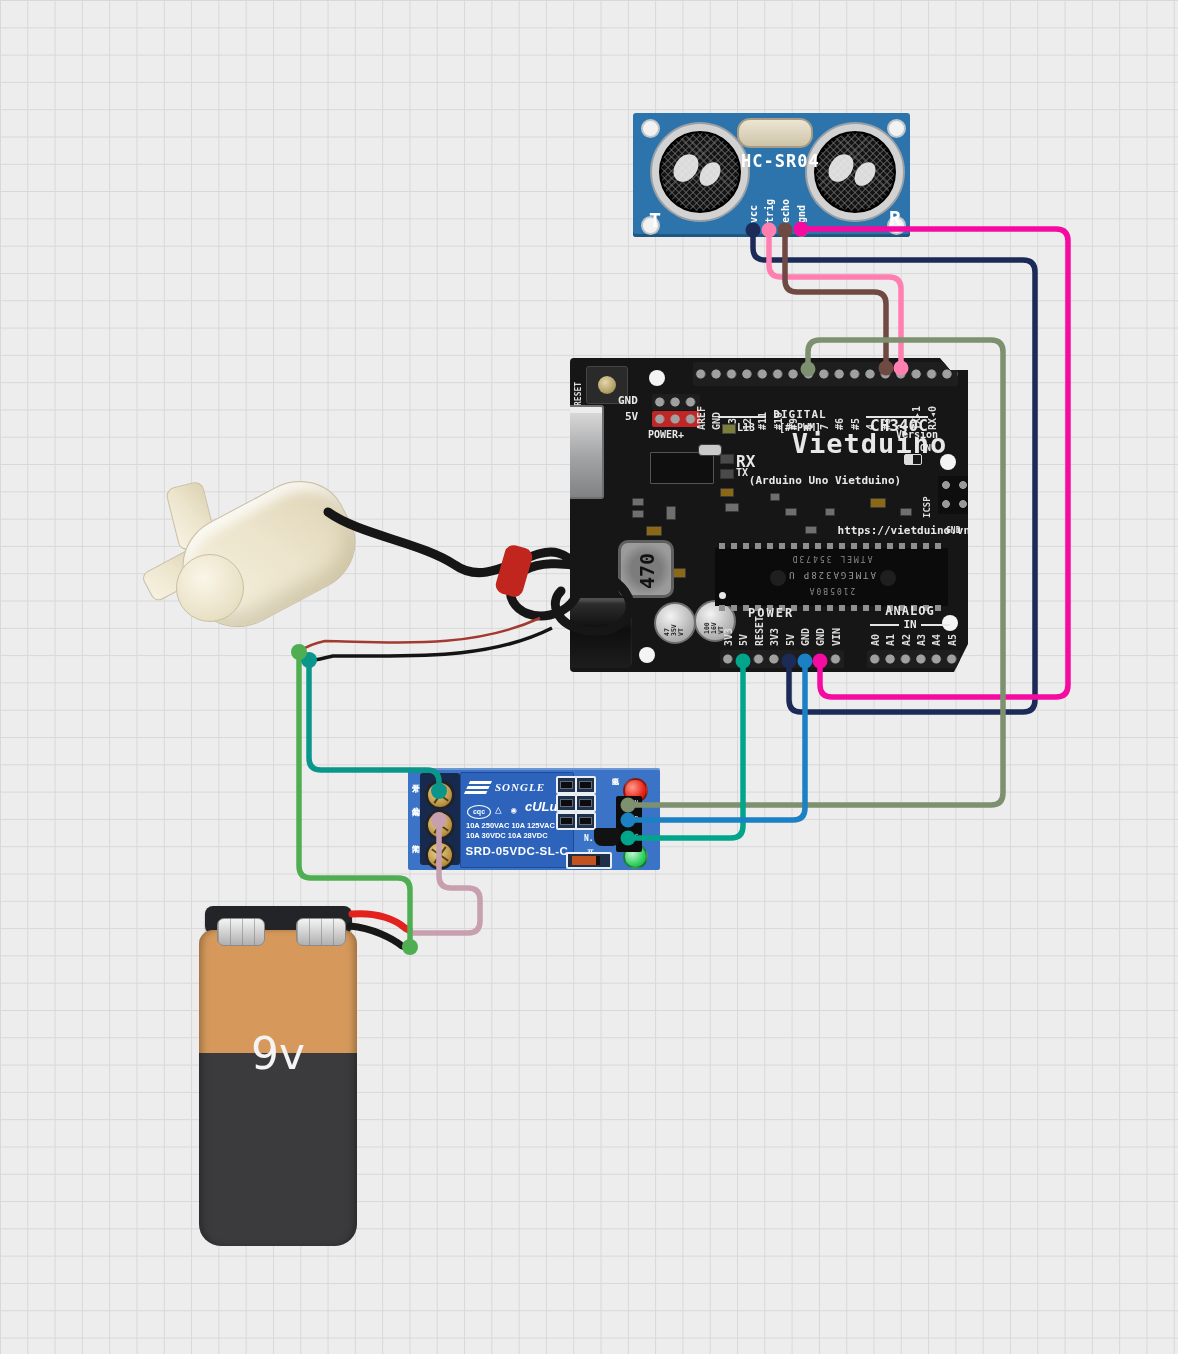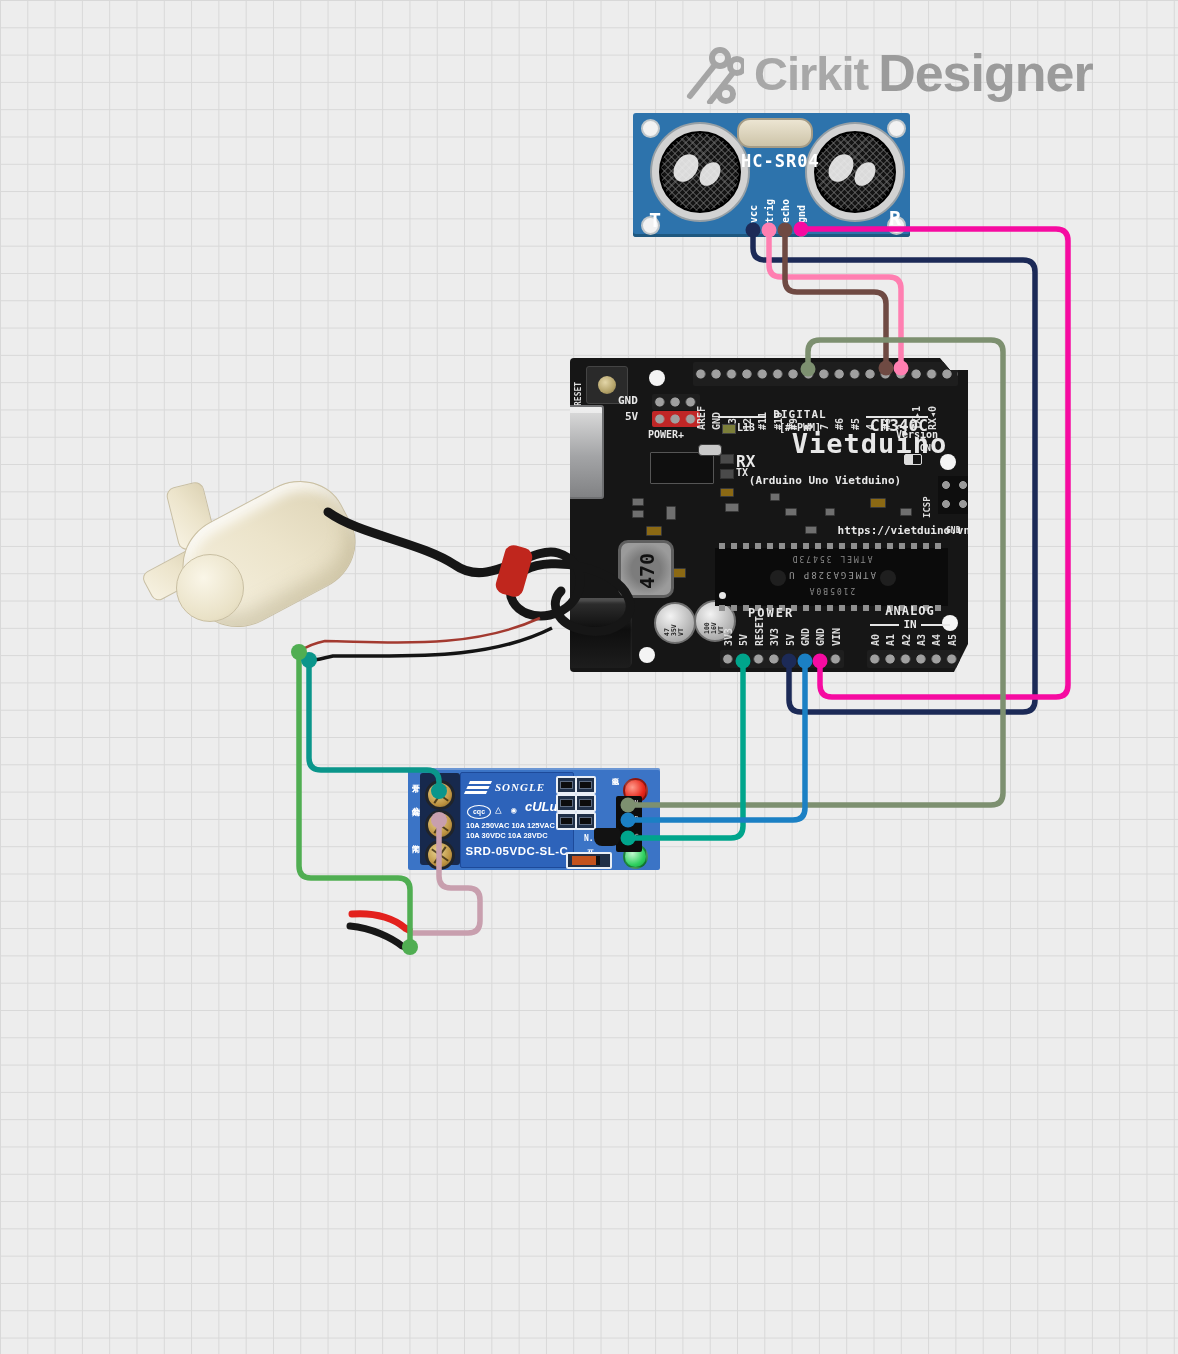--- a/index.html
+++ b/index.html
@@ -69,33 +69,20 @@
     background-image:linear-gradient(90deg,rgba(120,120,120,.5) 1px,transparent 1px),linear-gradient(#f4f4f4,#b0b0b0);background-size:12px 100%,100% 100%;}
   
   .ivory{background:linear-gradient(62deg,#f7f2e2,#ece4cb 55%,#dcd2b4);border:1px solid #c9bfa2;}
   svg{position:absolute;left:0;top:0;pointer-events:none;}
 </style>
 </head>
 <body>
 
 <div id="canvas">
 
-  <div class="abs logo" style="left:682px;top:42px;">
-    <svg width="62" height="62" viewBox="0 0 62 62" style="position:static">
-      <g stroke="#a5a5a5" stroke-width="6" fill="none" stroke-linecap="round">
-        <line x1="8" y1="54" x2="32" y2="24"></line>
-          <circle cx="38" cy="16" r="8"></circle>
-        <line x1="28" y1="60" x2="50" y2="32"></line>
-          <circle cx="55" cy="24" r="7"></circle>
-        <circle cx="44" cy="52" r="7"></circle>
-      </g>
-    </svg>
-    <span class="lt">Cirkit</span>
-    <span class="lb">Designer</span>
-  </div>
 
   <div class="abs hc" style="left:633px;top:113px;width:277px;height:124px;">
     <span class="hole" style="left:8px;top:6px;"></span>
     <span class="hole" style="left:254px;top:6px;"></span>
     <span class="hole" style="left:8px;top:103px;"></span>
     <span class="hole" style="left:254px;top:103px;"></span>
     <div class="tdr" style="left:19px;top:11px;">
       <div class="mesh"></div>
       <div class="blob" style="left:16px;top:22px;width:22px;height:30px;transform:rotate(35deg);"></div>
       <div class="blob" style="left:42px;top:30px;width:18px;height:26px;transform:rotate(35deg);"></div>
@@ -296,20 +283,28 @@
     </div>
 
     <span class="abs" style="left:176px;top:66px;color:#fff;font:bold 8px 'DejaVu Sans Mono',monospace;">N.</span>
     <div class="abs" style="left:186px;top:60px;width:26px;height:18px;background:#121212;border-radius:3px 3px 8px 8px;"></div>
     <div class="abs" style="left:158px;top:84px;width:42px;height:13px;border:2px solid #e9eef5;border-radius:2px;background:#203048;">
       <span class="abs" style="left:4px;top:2px;width:24px;height:9px;background:#c4521c;"></span>
       <span class="abs" style="left:28px;top:2px;width:4px;height:9px;background:#111;"></span>
     </div>
   </div>
 
+  <div class="abs" style="left:199px;top:906px;width:158px;height:340px;">
+    <div class="abs batt-cap" style="left:6px;top:0;width:147px;height:28px;"></div>
+    <div class="abs batt-body" style="left:0;top:24px;width:158px;height:316px;">
+      <div class="abs" style="left:0;top:98px;width:158px;text-align:center;color:#f4f4f4;font:44px 'DejaVu Sans',sans-serif;">9v</div>
+    </div>
+    <span class="term" style="left:18px;top:12px;width:46px;"></span>
+    <span class="term" style="left:97px;top:12px;width:48px;"></span>
+  </div>
 
   <div class="abs" style="left:140px;top:470px;width:240px;height:210px;">
     <div class="abs ivory" style="left:32px;top:14px;width:36px;height:62px;border-radius:9px;transform:rotate(-14deg);"></div>
     <div class="abs ivory" style="left:4px;top:88px;width:62px;height:30px;border-radius:8px;transform:rotate(-28deg);"></div>
     <div class="abs ivory" style="left:42px;top:28px;width:172px;height:110px;border-radius:50px/46px;transform:rotate(-28deg);box-shadow:inset 0 -14px 18px rgba(160,150,110,.35), inset 0 10px 12px rgba(255,255,255,.8);"></div>
     <div class="abs" style="left:36px;top:84px;width:66px;height:66px;border-radius:50%;background:radial-gradient(circle at 40% 35%,#faf6e8,#e9e1c6 70%,#d8cdaf);border:1px solid #c9bfa2;"></div>
   </div>
 
   <svg width="1178" height="1354" viewBox="0 0 1178 1354">
 

